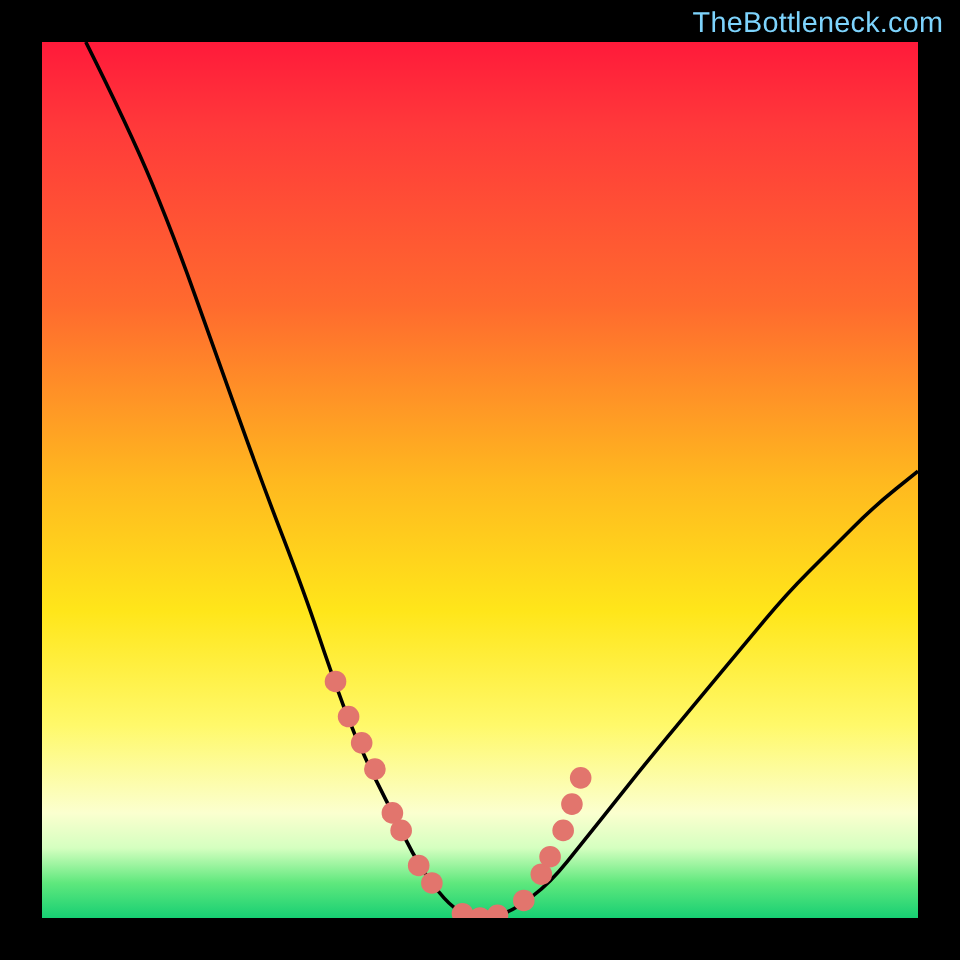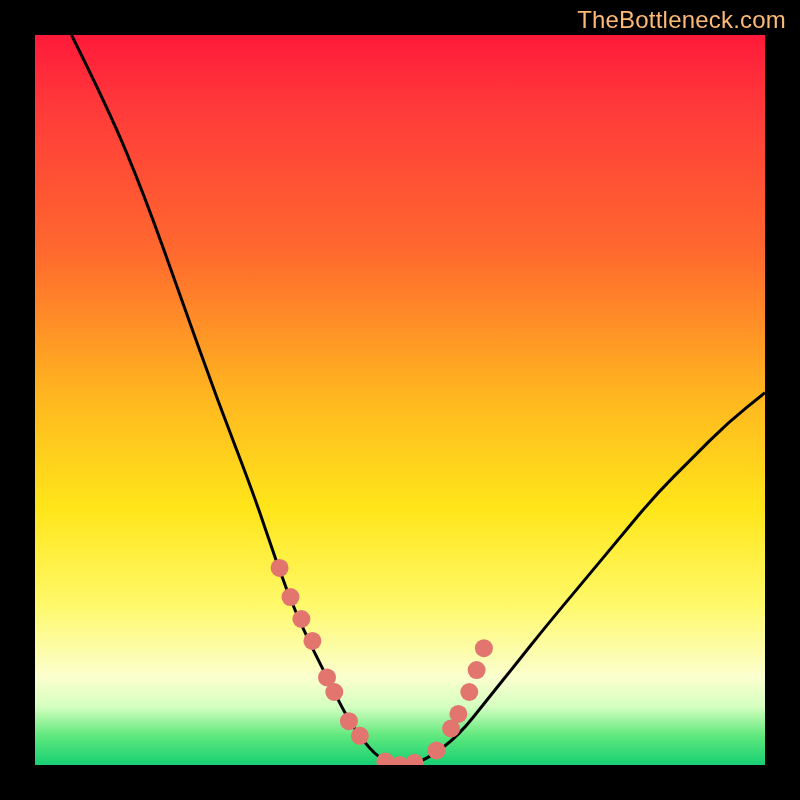--- a/index.html
+++ b/index.html
@@ -34,21 +34,21 @@
       #fbffcf 88%,
       #d5ffc0 92%,
       #5fe87d 96%,
       #17cf73 100%
     );
   }
   .watermark {
     position: absolute;
     top: 6px;
     right: 14px;
-    color: #fdba74;
+    color: #7dd3fc;
     font-size: 24px;
     letter-spacing: 0.2px;
     user-select: none;
   }
   svg.curve {
     position: absolute;
     inset: 0;
     width: 730px;
     height: 730px;
     pointer-events: none;

